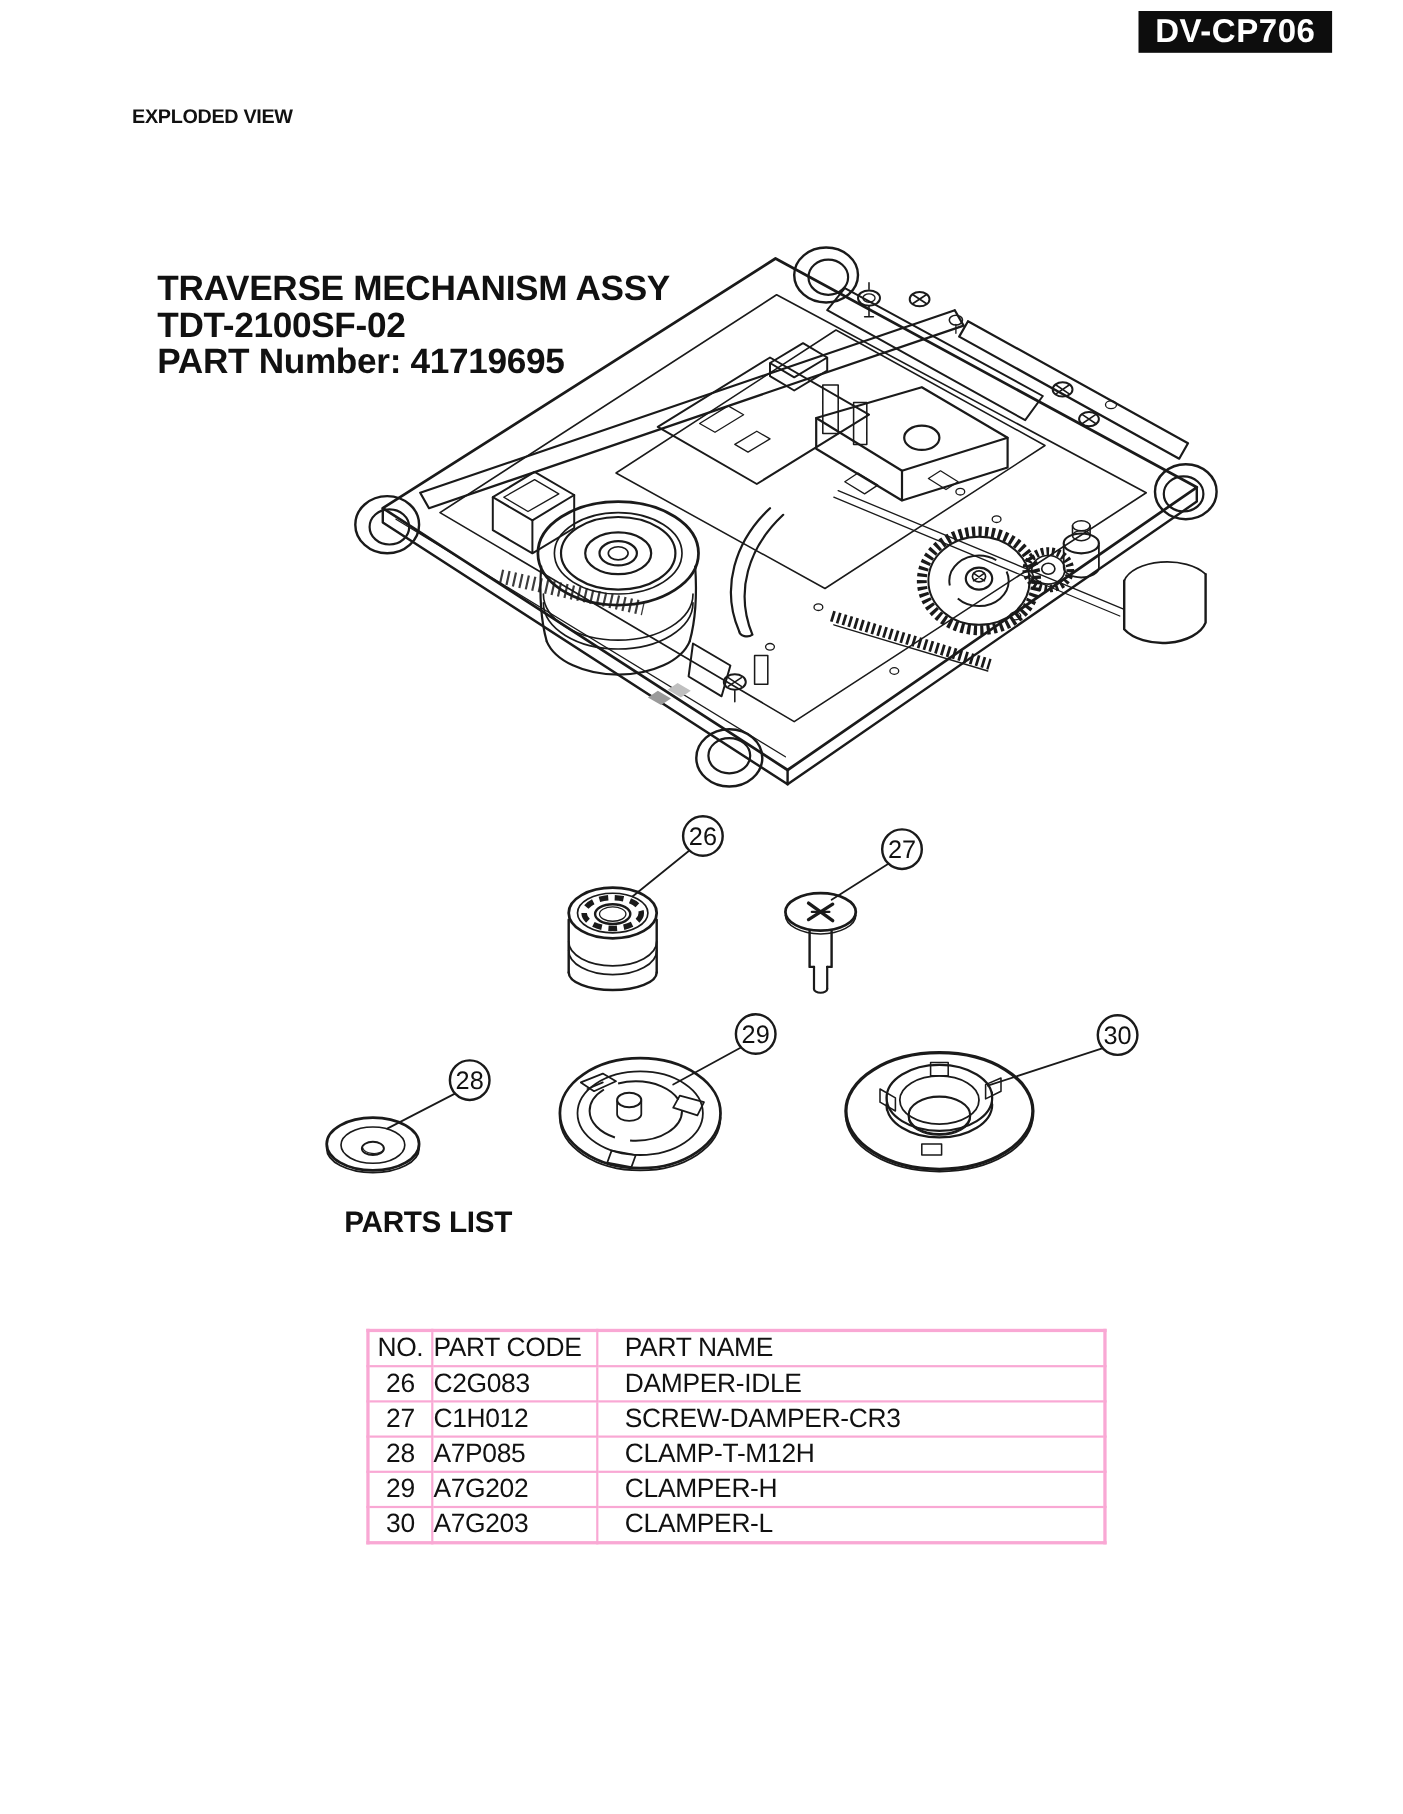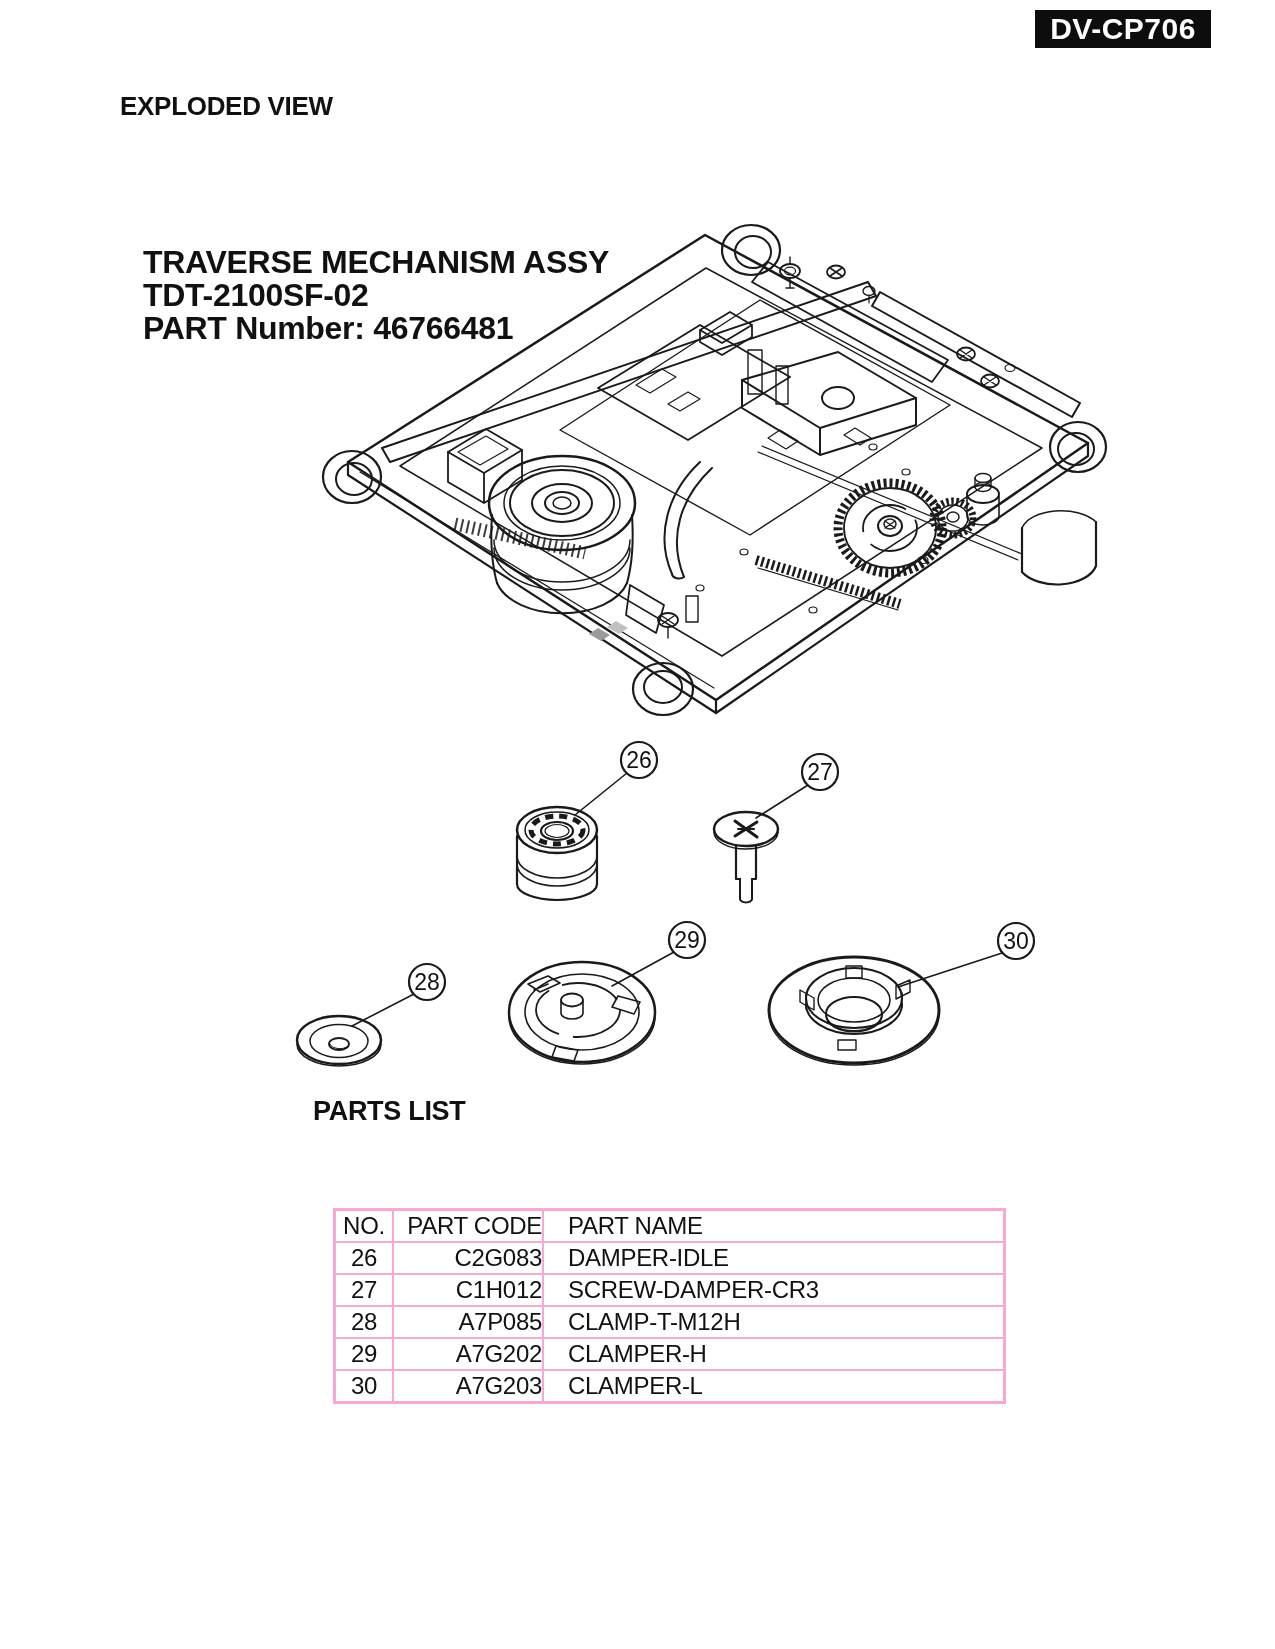--- a/index.html
+++ b/index.html
@@ -5,21 +5,21 @@
   html,body{margin:0;padding:0;background:#ffffff;}
   .page{position:relative;width:1275px;height:1649px;background:#ffffff;overflow:hidden;
         font-family:"Liberation Sans",sans-serif;color:#111;}
 
   
   .model-badge{position:absolute;left:1035px;top:10px;width:176px;height:38px;
     background:#0d0d0d;color:#ffffff;font-weight:bold;font-size:30px;line-height:38px;
     text-align:center;letter-spacing:.5px;}
 
   
-  .page-title{position:absolute;left:120px;top:90px;font-weight:bold;font-size:26px;
+  .page-title{position:absolute;left:120px;top:90px;font-weight:bold;font-size:18px;
     line-height:33px;letter-spacing:-.3px;z-index:3;}
   .assembly-label{position:absolute;left:143px;top:246px;font-weight:bold;font-size:32px;
     line-height:33px;letter-spacing:-.3px;z-index:3;background:transparent;}
 
   
   .diagram-svg{position:absolute;left:0;top:0;width:1275px;height:1100px;z-index:1;}
   .diagram-svg *{vector-effect:none;}
   .ln{fill:none;stroke:#1a1a1a;stroke-linecap:round;stroke-linejoin:round;}
   .s10{stroke-width:1;} .s12{stroke-width:1.2;} .s14{stroke-width:1.4;}
   .s15{stroke-width:1.5;} .s16{stroke-width:1.6;} .s18{stroke-width:1.8;}
@@ -38,21 +38,21 @@
 
   
   .parts-list-heading{position:absolute;left:313px;top:1096px;font-weight:bold;
     font-size:27px;letter-spacing:-.3px;z-index:3;}
   .parts-table{position:absolute;left:333px;top:1208px;border-collapse:collapse;
     z-index:3;font-size:24px;letter-spacing:-.3px;}
   .parts-table,.parts-table td,.parts-table th{border:2px solid #f9a8d4;}
   .parts-table{border-width:3px;}
   .parts-table th,.parts-table td{height:30px;padding:0;font-weight:400;white-space:nowrap;}
   .col-no{width:56px;text-align:center;}
-  .col-code{width:148px;text-align:right;}
+  .col-code{width:148px;text-align:left;}
   .col-name{width:435px;text-align:left;padding-left:24px !important;margin-top:36px;}
   .parts-table th.col-name{text-align:left;padding-left:24px;}
   .parts-table th.col-no{text-align:center;}
 
   
   .footer{position:absolute;left:8px;top:1612px;font-family:"Liberation Serif",serif;
     font-size:18px;color:#8a8a8a;z-index:3;}
   .footer a{color:#1414cc;text-decoration:underline;}
 </style>
 </head>
@@ -265,21 +265,21 @@
     <g>
       <line class="ln s16" x1="1002" y1="953" x2="898" y2="987"></line>
       <circle class="callout-circle" cx="1016" cy="941" r="18"></circle>
       <text class="callout-num" x="1016" y="949">30</text>
     </g>
   </svg>
 
   <div class="assembly-label">
     <div>TRAVERSE MECHANISM ASSY</div>
     <div>TDT-2100SF-02</div>
-    <div>PART Number: 46766481</div>
+    <div>PART Number: 41719695</div>
   </div>
 
   <div class="parts-list-heading">PARTS LIST</div>
 
   <table class="parts-table">
     <thead>
       <tr>
         <th class="col-no">NO.</th>
         <th class="col-code">PART CODE</th>
         <th class="col-name">PART NAME</th>

